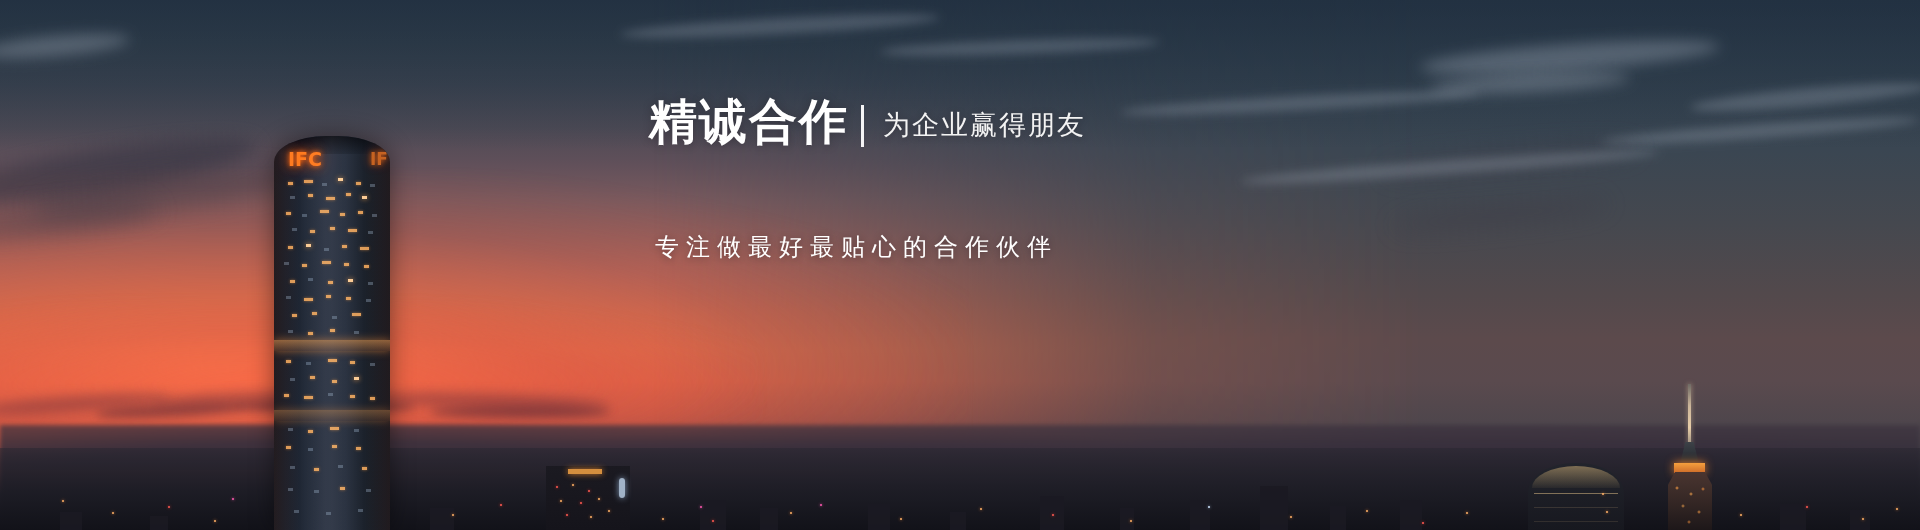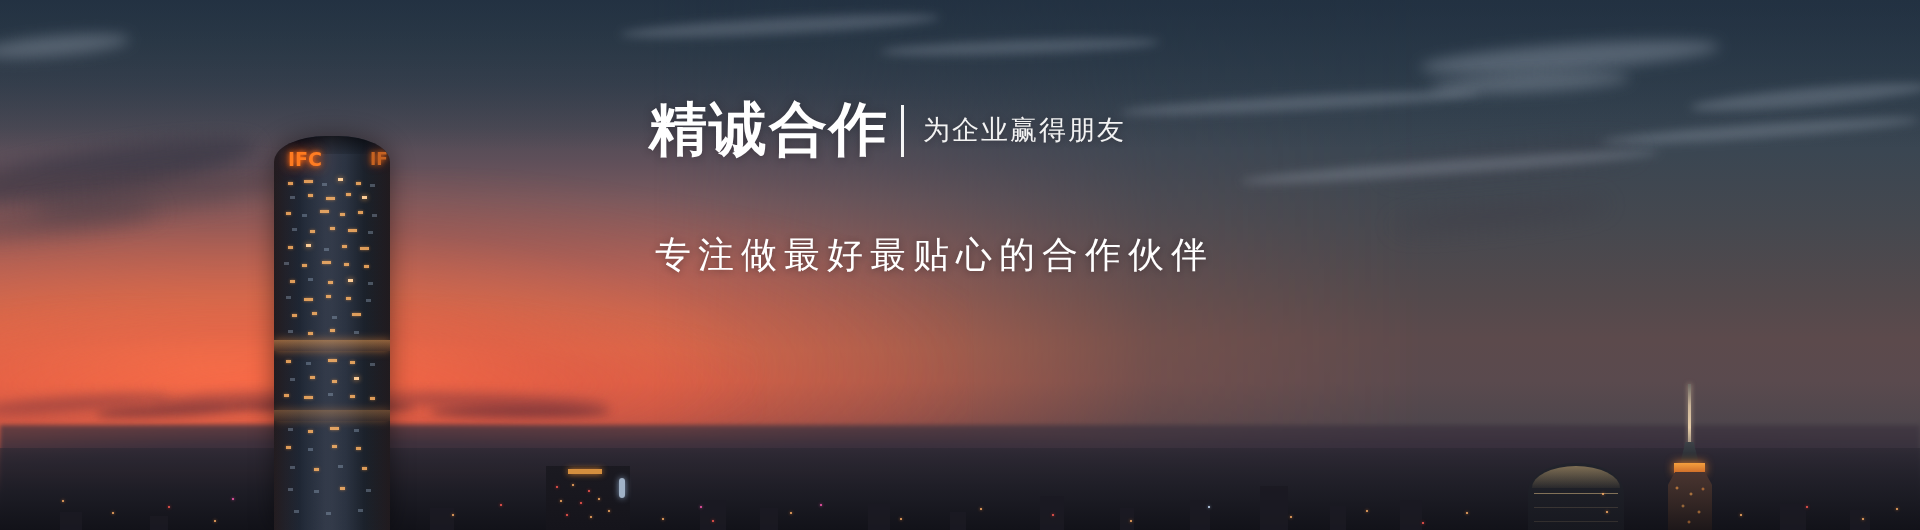--- a/index.html
+++ b/index.html
@@ -290,28 +290,28 @@
     z-index: 40;
   }
   #headline-row {
     position: absolute;
     left: 649px;
     top: 101px;
     display: flex;
     align-items: stretch;
   }
   #headline {
-    font-size: 58px;
+    font-size: 48px;
     font-weight: bold;
     color: #ffffff;
     line-height: 1;
     letter-spacing: 2px;
     white-space: nowrap;
     text-shadow: 0 1px 8px rgba(30,20,25,0.35);
-    font-family: Liberation Serif, serif;
+    font-family: Liberation Mono, monospace;
   }
   #headline-divider {
     width: 3px;
     margin: 4px 0 2px 12px;
     background: #ffffff;
     opacity: 0.95;
     flex: 0 0 auto;
   }
   #subheads {
     margin-left: 19px;
@@ -338,21 +338,21 @@
     color: #ffffff;
     letter-spacing: 3.15px;
     white-space: nowrap;
     text-shadow: 0 1px 6px rgba(30,20,25,0.4);
     font-family: "Liberation Sans", sans-serif;
   }
   #tagline-cn {
     position: absolute;
     left: 655px;
     top: 231px;
-    font-size: 36px;
+    font-size: 24px;
     color: #ffffff;
     letter-spacing: 7px;
     white-space: nowrap;
     text-shadow: 0 1px 7px rgba(30,20,25,0.4);
     font-family: "DejaVu Sans", "Liberation Sans", sans-serif;
   }
 </style>
 </head>
 <body>
 

